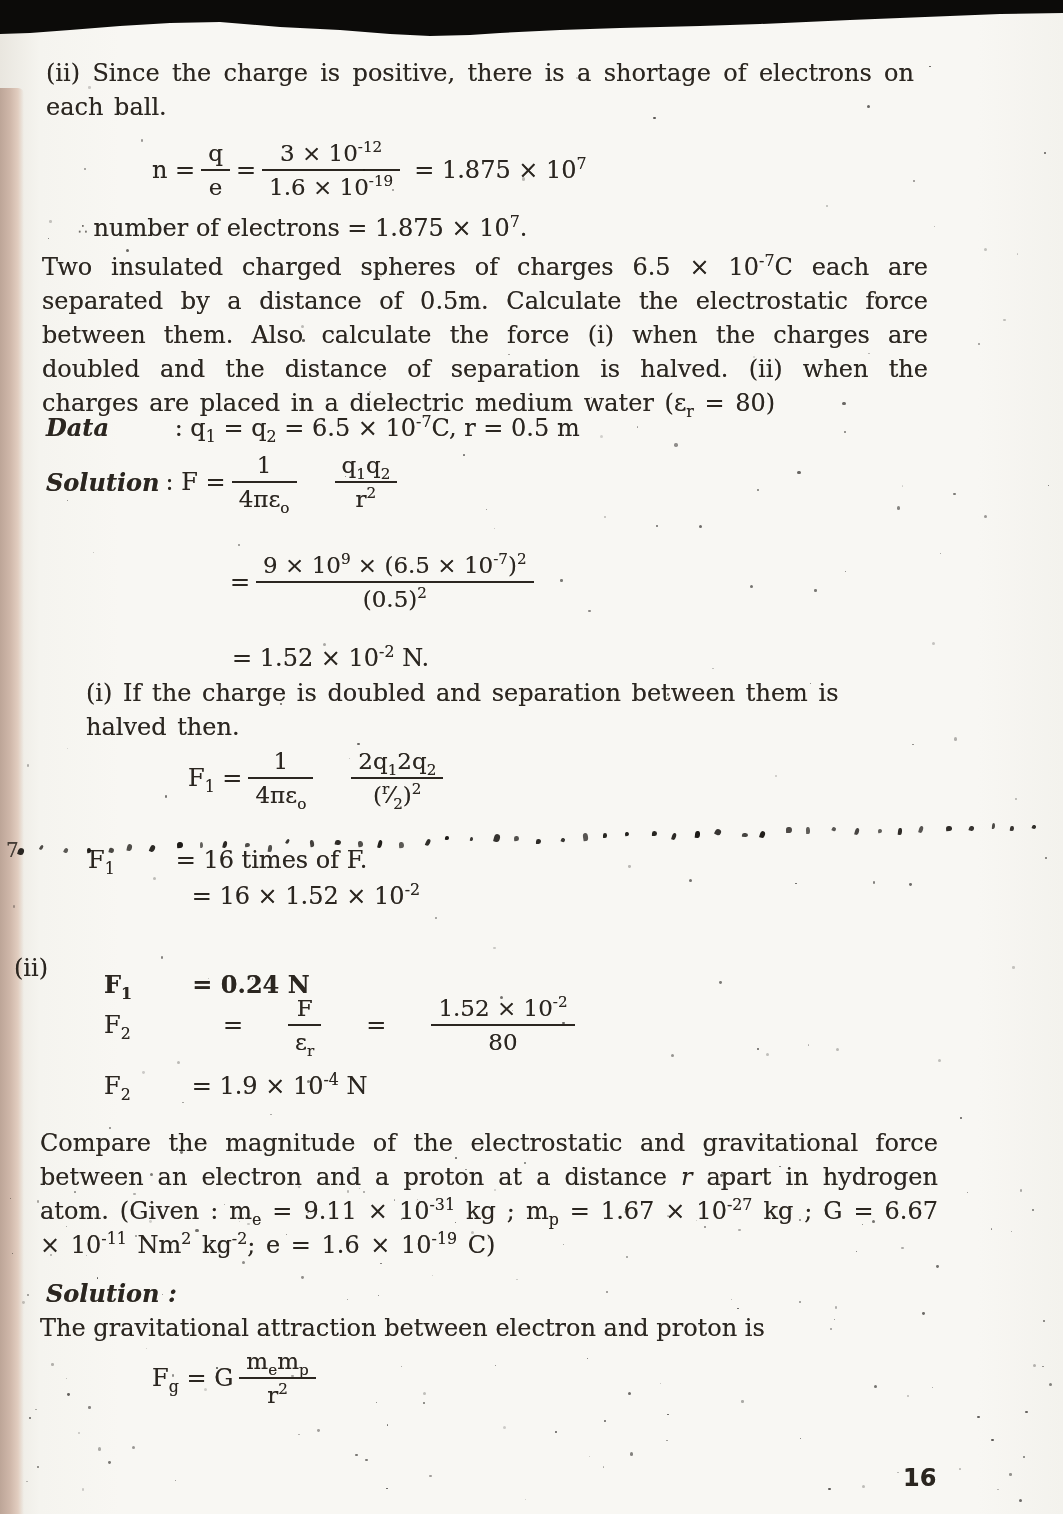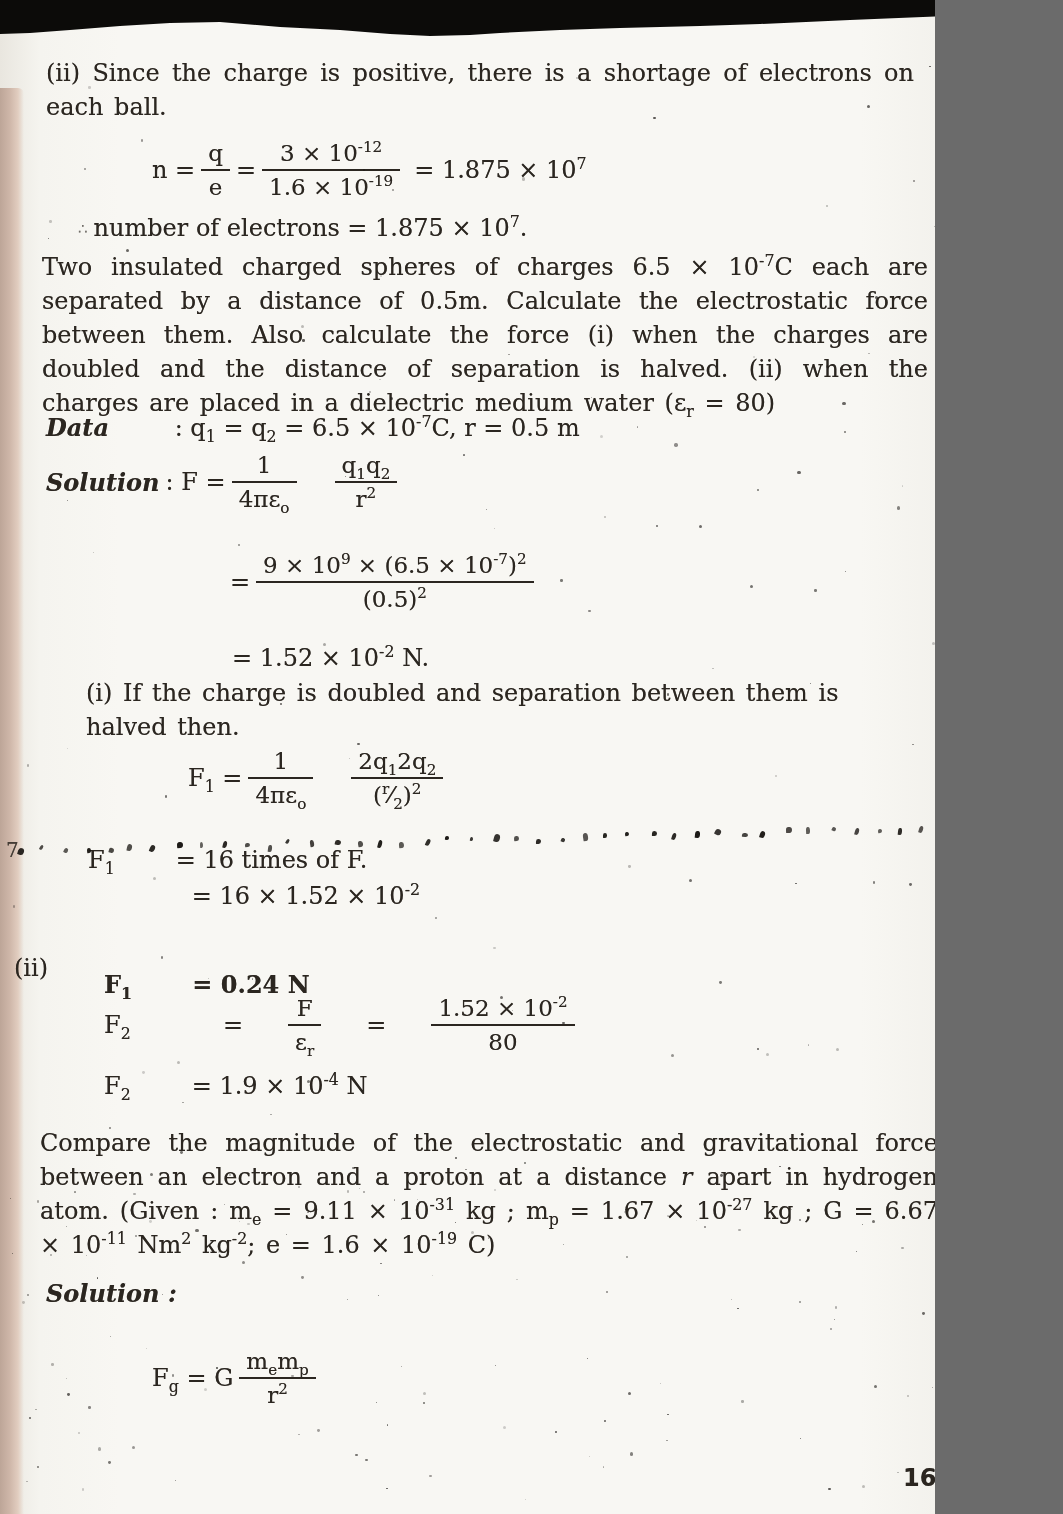--- a/index.html
+++ b/index.html
@@ -1,17 +1,17 @@
 <!DOCTYPE html>
 <html><head>
 <meta charset="utf-8">
 <style>
   html,body{margin:0;padding:0;background:#6b6b6b;}
   .scan{
-    position:relative;width:935px;height:1514px;overflow:hidden;
+    position:relative;width:1063px;height:1514px;overflow:hidden;
     background:linear-gradient(90deg,#e9e6df 0,#f5f4ef 40px,#f8f7f3 120px,#f8f7f3 92%,#f3f2ed 100%);
     font-family:"DejaVu Serif","Liberation Serif",serif;
     color:#2b2620;
   }
   .ink{text-shadow:0 0 .5px rgba(43,38,32,.55);}
   .abs{position:absolute;}
   
   .topbar{
     position:absolute;top:0;left:0;width:1063px;height:42px;background:#0c0b09;
     clip-path:polygon(0 0,1063px 0,1063px 13px,1000px 14px,950px 16px,850px 20px,760px 24px,700px 26px,
@@ -151,20 +151,21 @@
 
   <div class="eqline" style="top:1072px;left:104px;">
     <span class="eqlabel">F<sub>2</sub></span>
     <span>= 1.9 × 10<sup>-4</sup> N</span>
   </div>
 
   <div class="abs para" style="top:1126px;left:40px;width:898px;">Compare the magnitude of the electrostatic and gravitational force between an electron and a proton at a distance <i>r</i> apart in hydrogen atom. (Given : m<sub>e</sub> = 9.11 × 10<sup>-31</sup> kg ; m<sub>p</sub> = 1.67 × 10<sup>-27</sup> kg ; G = 6.67 × 10<sup>-11</sup> Nm<sup>2</sup> kg<sup>-2</sup>; e = 1.6 × 10<sup>-19</sup> C)</div>
 
   <div class="abs line bold" style="top:1278px;left:46px;">Solution :</div>
 
+  <div class="abs line" style="top:1312px;left:40px;">The gravitational attraction between electron and proton is</div>
 
   <div class="abs frow" style="top:1348px;left:152px;">
     <span>F<sub>g</sub> = G</span>
     <span class="frac">
       <span class="fnum">m<sub>e</sub>m<sub>p</sub></span>
       <span class="fden">r<sup>2</sup></span>
     </span>
   </div>
 
   <div class="abs pageno" style="top:1464px;left:903px;">16</div>

